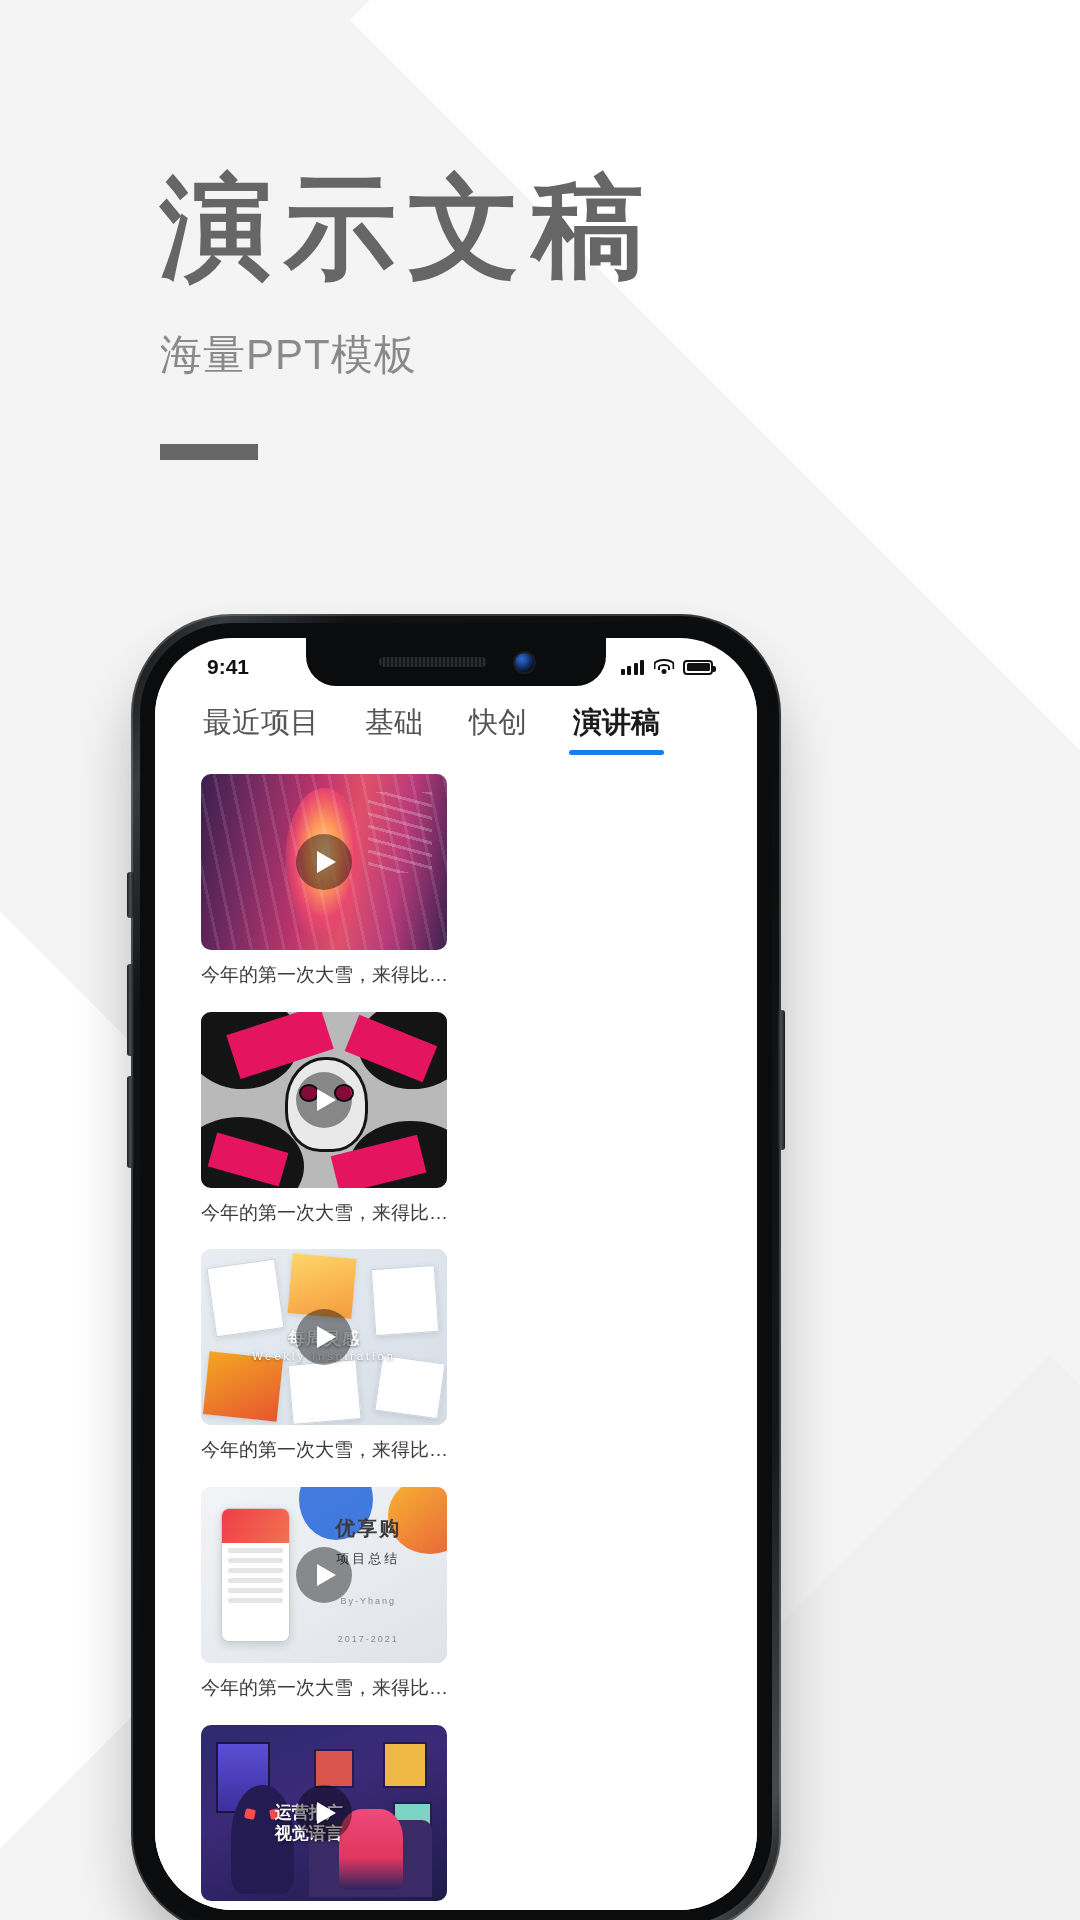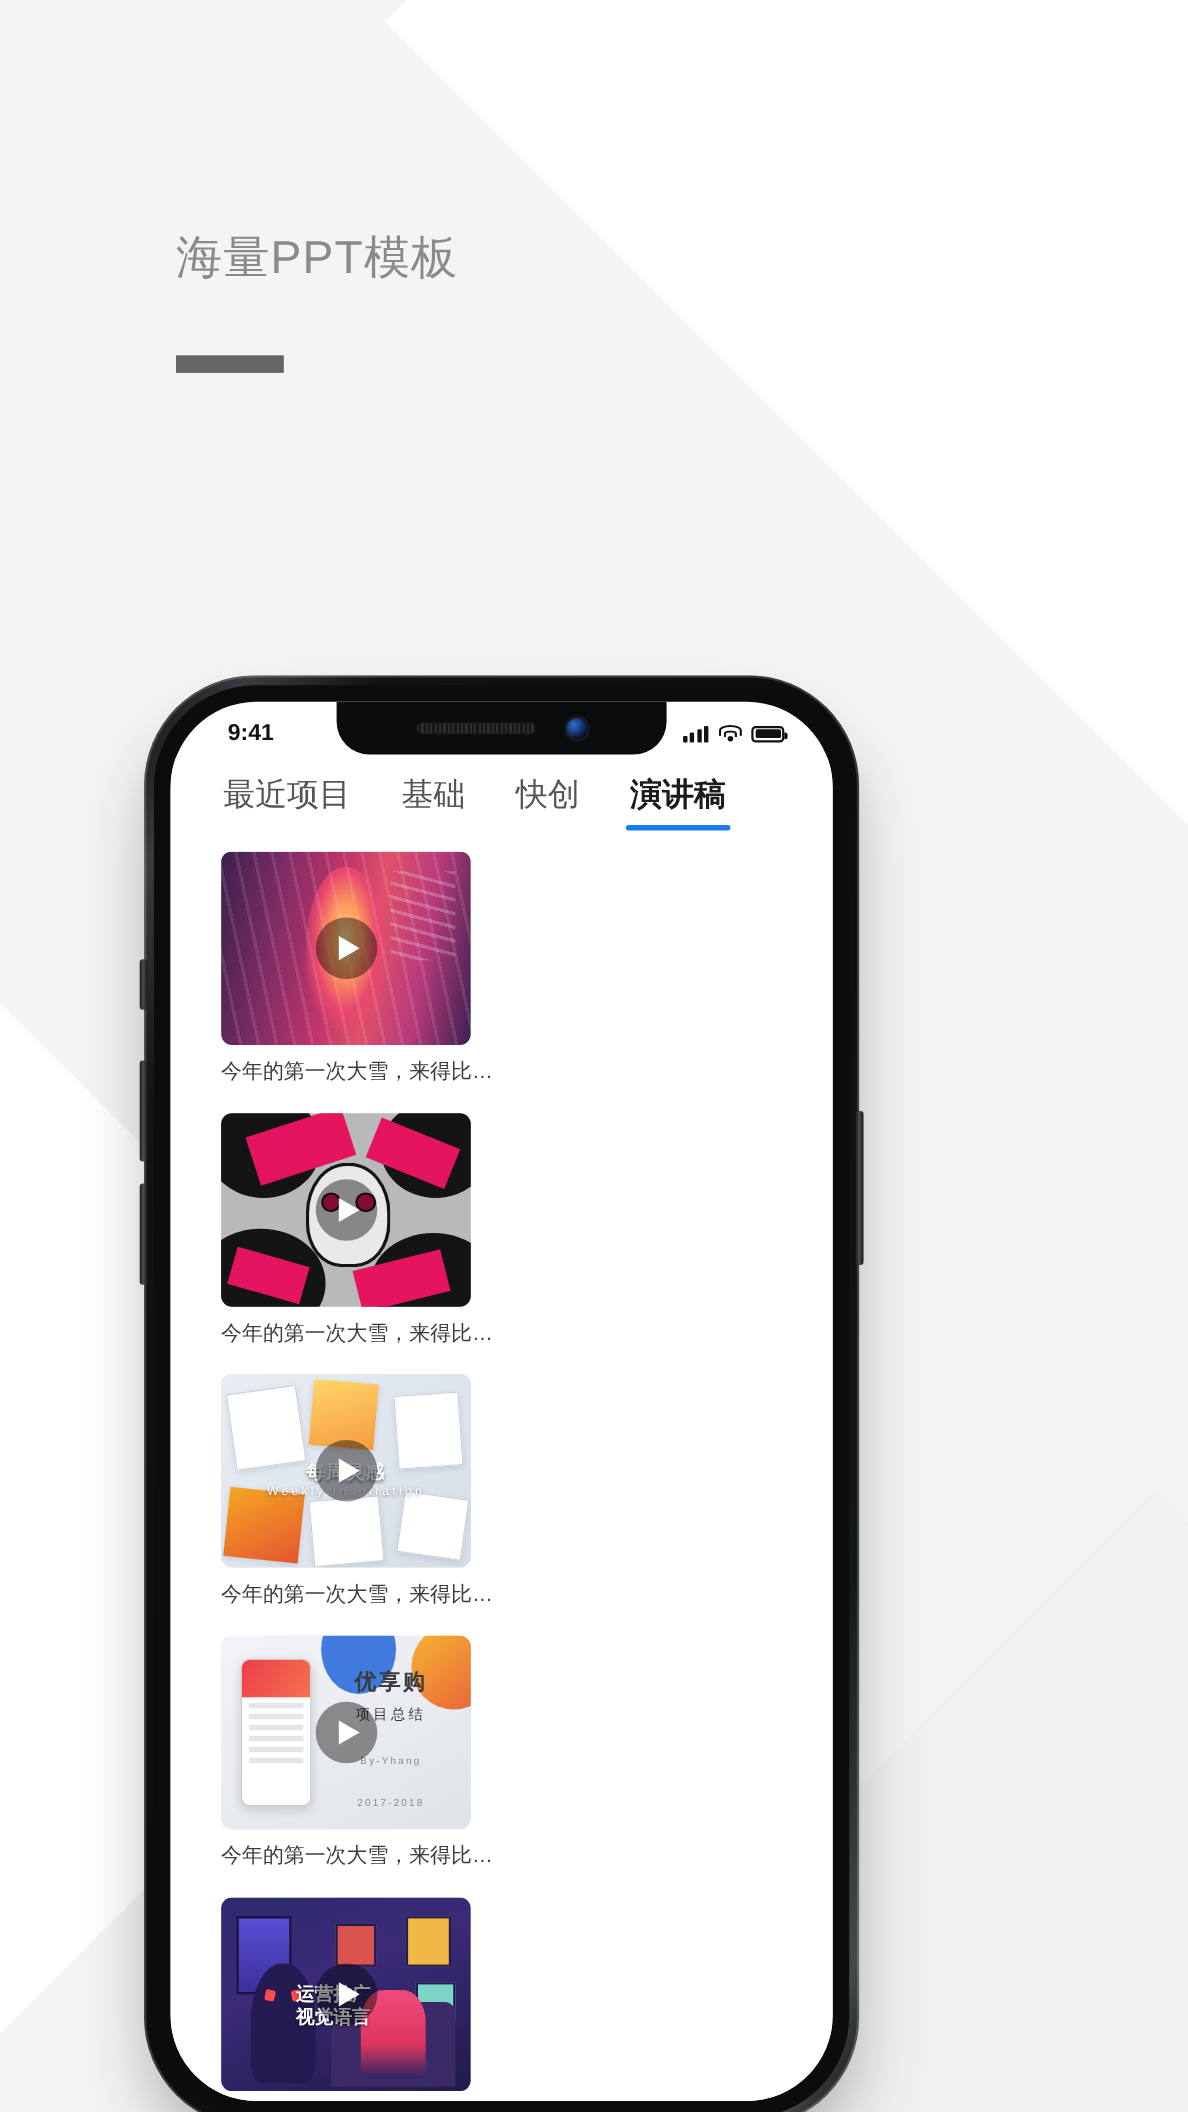--- a/index.html
+++ b/index.html
@@ -164,21 +164,21 @@
     position:absolute; top:136px; left:0; right:0; bottom:0;
     background:#fff; overflow:hidden; padding:0 46px;
   }
   .section-title {
     font-size:31px; color:#1b1b1b; font-weight:600;
     margin-top:26px; margin-bottom:22px; letter-spacing:1px;
   }
   .grid { display:flex; flex-wrap:wrap; gap:24px 24px; }
   .card { width:246px; }
   .thumb {
-    position:relative; width:227px; height:176px; border-radius:10px;
+    position:relative; width:246px; height:176px; border-radius:10px;
     overflow:hidden; background:#ddd;
   }
   .play {
     position:absolute; left:50%; top:50%; transform:translate(-50%,-50%);
     width:56px; height:56px; border-radius:50%;
     background:rgba(0,0,0,.42); display:flex; align-items:center; justify-content:center;
   }
   .play::after {
     content:""; width:0; height:0; margin-left:5px;
     border-left:19px solid #ffffff;
@@ -322,20 +322,21 @@
 <body>
 
 <div class="bg-layer">
   <div class="diag-white-1"></div>
   <div class="diag-grey-1"></div>
   <div class="diag-white-2"></div>
   <div class="diag-grey-2"></div>
 </div>
 
 <div class="hero">
+  <div class="hero-title">演示文稿</div>
   <div class="hero-sub">
     <div>海量PPT模板</div>
   </div>
   <div class="hero-rule"></div>
 </div>
 
 <div class="phone-wrap">
   <div class="phone-shadow"></div>
   <div class="phone-frame">
     <div class="phone-edge"></div>
@@ -453,21 +454,21 @@
                       <div class="ln"></div>
                       <div class="ln"></div>
                     <div class="ln"></div>
                       <div class="ln"></div>
                       <div class="ln"></div>
                   </div>
                   <div class="ux-txt">
                     <div class="t1">优享购</div>
                     <div class="t2">项目总结</div>
                     <div class="t3">By-Yhang</div>
-                    <div class="t3">2017-2018</div>
+                    <div class="t3">2017-2021</div>
                   </div>
                 </div>
                 <div class="play"></div>
               </div>
               <div class="caption">今年的第一次大雪，来得比……</div>
             </div>
 
             <div class="card">
               <div class="thumb">
                 <div class="art art-room">

